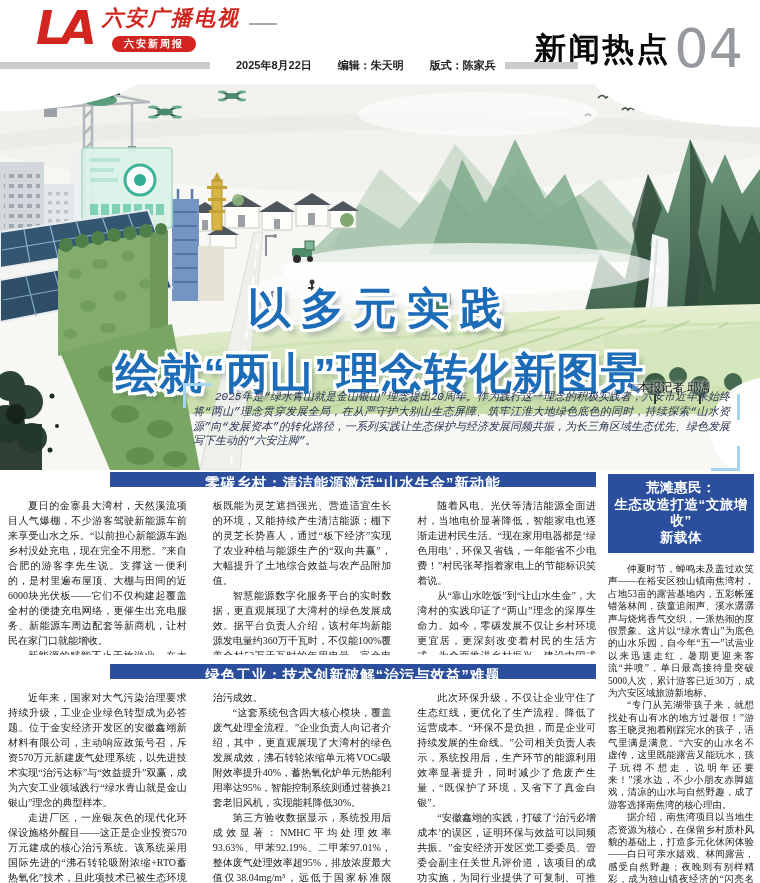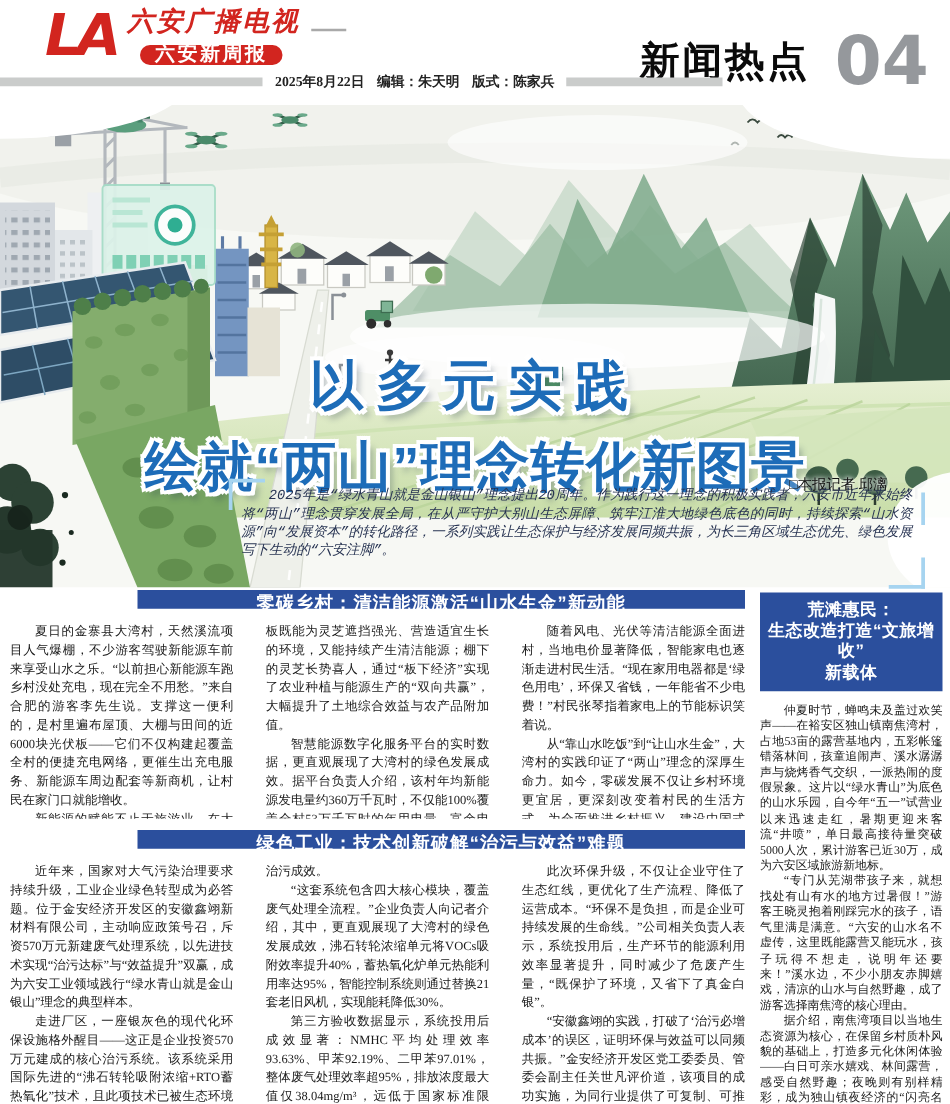--- a/index.html
+++ b/index.html
@@ -8,33 +8,33 @@
 
   
   .masthead{position:relative;height:84px;}
   .logo{position:absolute;left:36px;top:6px;display:flex;gap:9px;align-items:flex-start;}
   .logo-mono{font-family:"DejaVu Sans",sans-serif;font-style:italic;font-weight:900;
              font-size:46px;line-height:44px;color:var(--brand-red,#d2251f);letter-spacing:-4px;}
   .logo-col{display:flex;flex-direction:column;gap:4px;padding-top:2px;}
   .logo-cn{font-family:Liberation Mono, monospace;font-weight:bold;font-style:italic;
            font-size:21px;line-height:24px;color:var(--brand-red,#d2251f);letter-spacing:2px;}
   .logo-badge{align-self:flex-start;margin-left:10px;background:var(--brand-red,#d2251f);color:#fff;
-              font-family:"Liberation Sans",sans-serif;font-weight:bold;font-size:16px;line-height:12px;
+              font-family:"Liberation Sans",sans-serif;font-weight:bold;font-size:10px;line-height:12px;
               padding:2px 12px;border-radius:9px;letter-spacing:2px;}
   .logo-dash{width:28px;height:2px;background:#a9a9a9;margin-top:17px;}
   .date-band{position:absolute;left:0;top:58px;display:flex;align-items:center;width:578px;}
   .rule-l{width:210px;height:7px;background:#cacccb;}
   .rule-r{flex:1;height:7px;background:#cacccb;margin-left:9px;}
-  .date-item{font-family:Liberation Serif, serif;font-weight:bold;font-size:11px;color:#222;
-             margin-left:10px;white-space:nowrap;}
+  .date-item{font-family:Liberation Sans, sans-serif;font-weight:bold;font-size:11px;color:#222;
+             margin-left:26px;white-space:nowrap;}
   .head-right{position:absolute;right:17px;top:28px;display:flex;align-items:center;}
   .section-name{font-family:"Liberation Sans",sans-serif;font-weight:900;font-size:32px;line-height:34px;
                 color:#0a0a0a;letter-spacing:2px;}
-  .page-num{font-family:"DejaVu Sans",sans-serif;font-weight:700;font-size:54px;line-height:42px;
-            color:var(--page-number-gray,#95989c);margin-left:20px;}
+  .page-num{font-family:"DejaVu Sans",sans-serif;font-weight:400;font-size:54px;line-height:42px;
+            color:var(--page-number-gray,#95989c);margin-left:4px;}
 
   
   .hero{position:relative;height:386px;}
   .hero svg{position:absolute;inset:0;}
   .hero-title{position:absolute;left:0;right:0;top:196px;text-align:center;
               font-family:"Liberation Sans","DejaVu Sans",sans-serif;font-weight:900;
               color:var(--headline-blue,#1d6cb8);}
   .hero-title .t1{font-size:43px;letter-spacing:10px;}
   .hero-title .t2{font-size:43px;letter-spacing:1px;margin-top:7px;}
   .hero-title .t1,.hero-title .t2{

